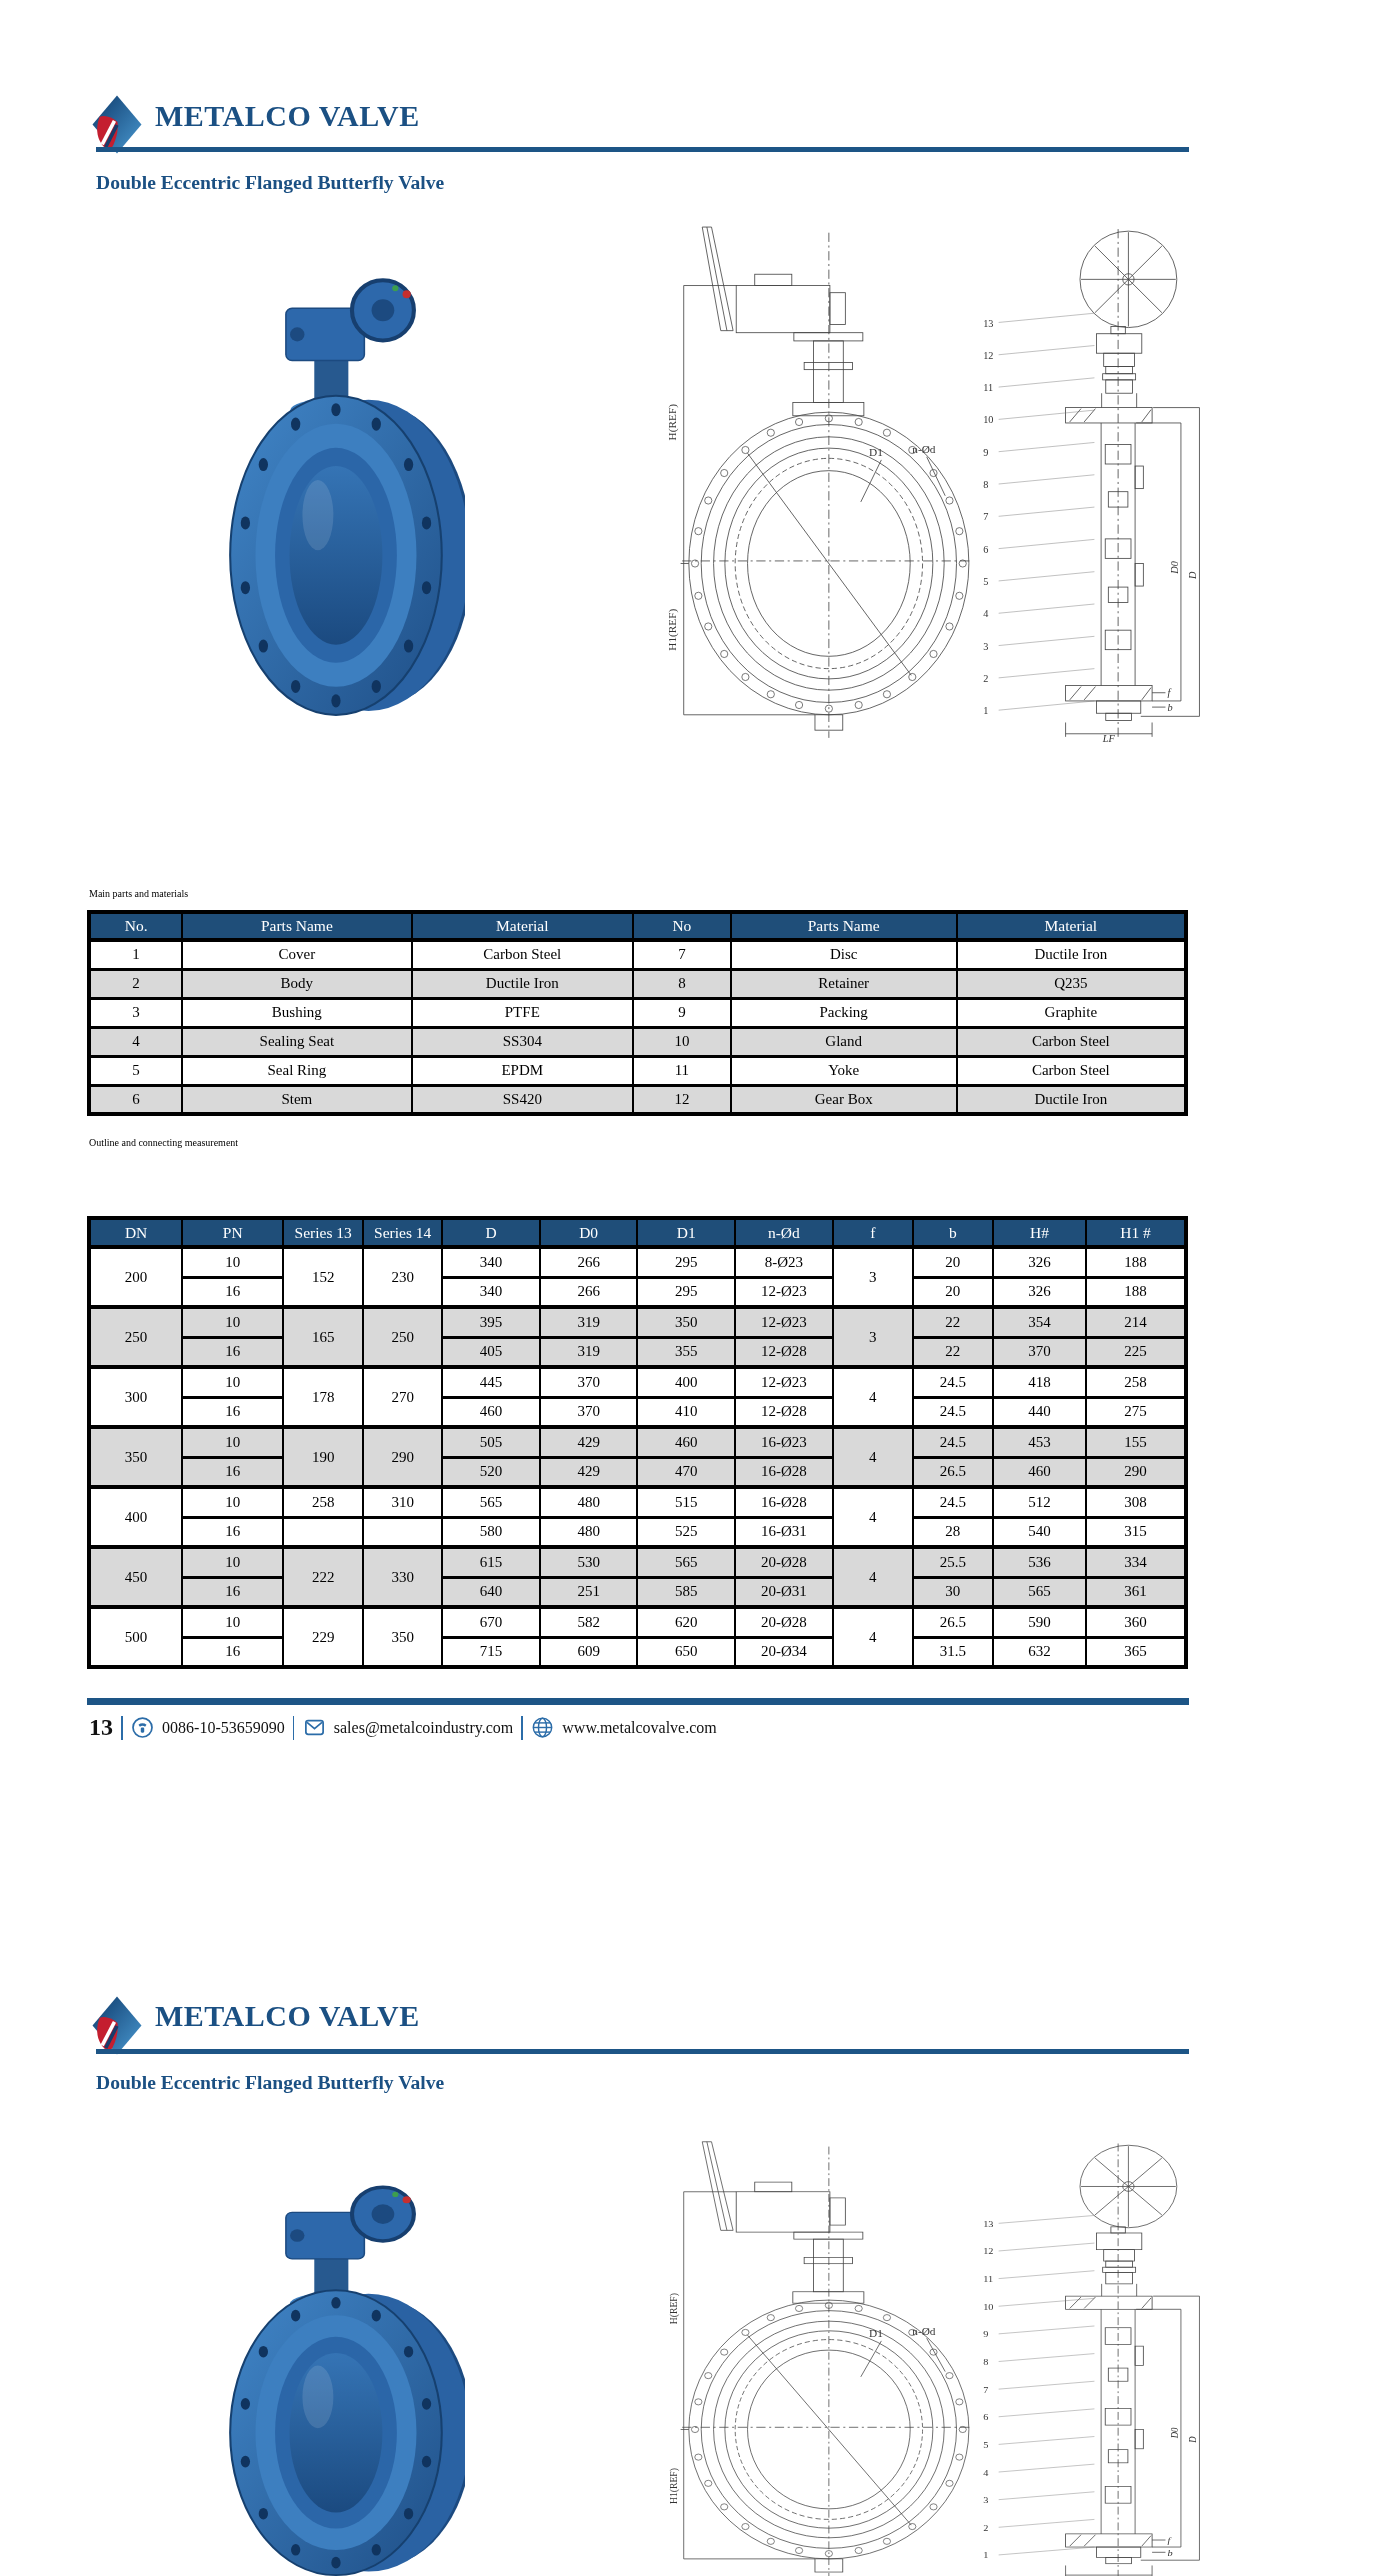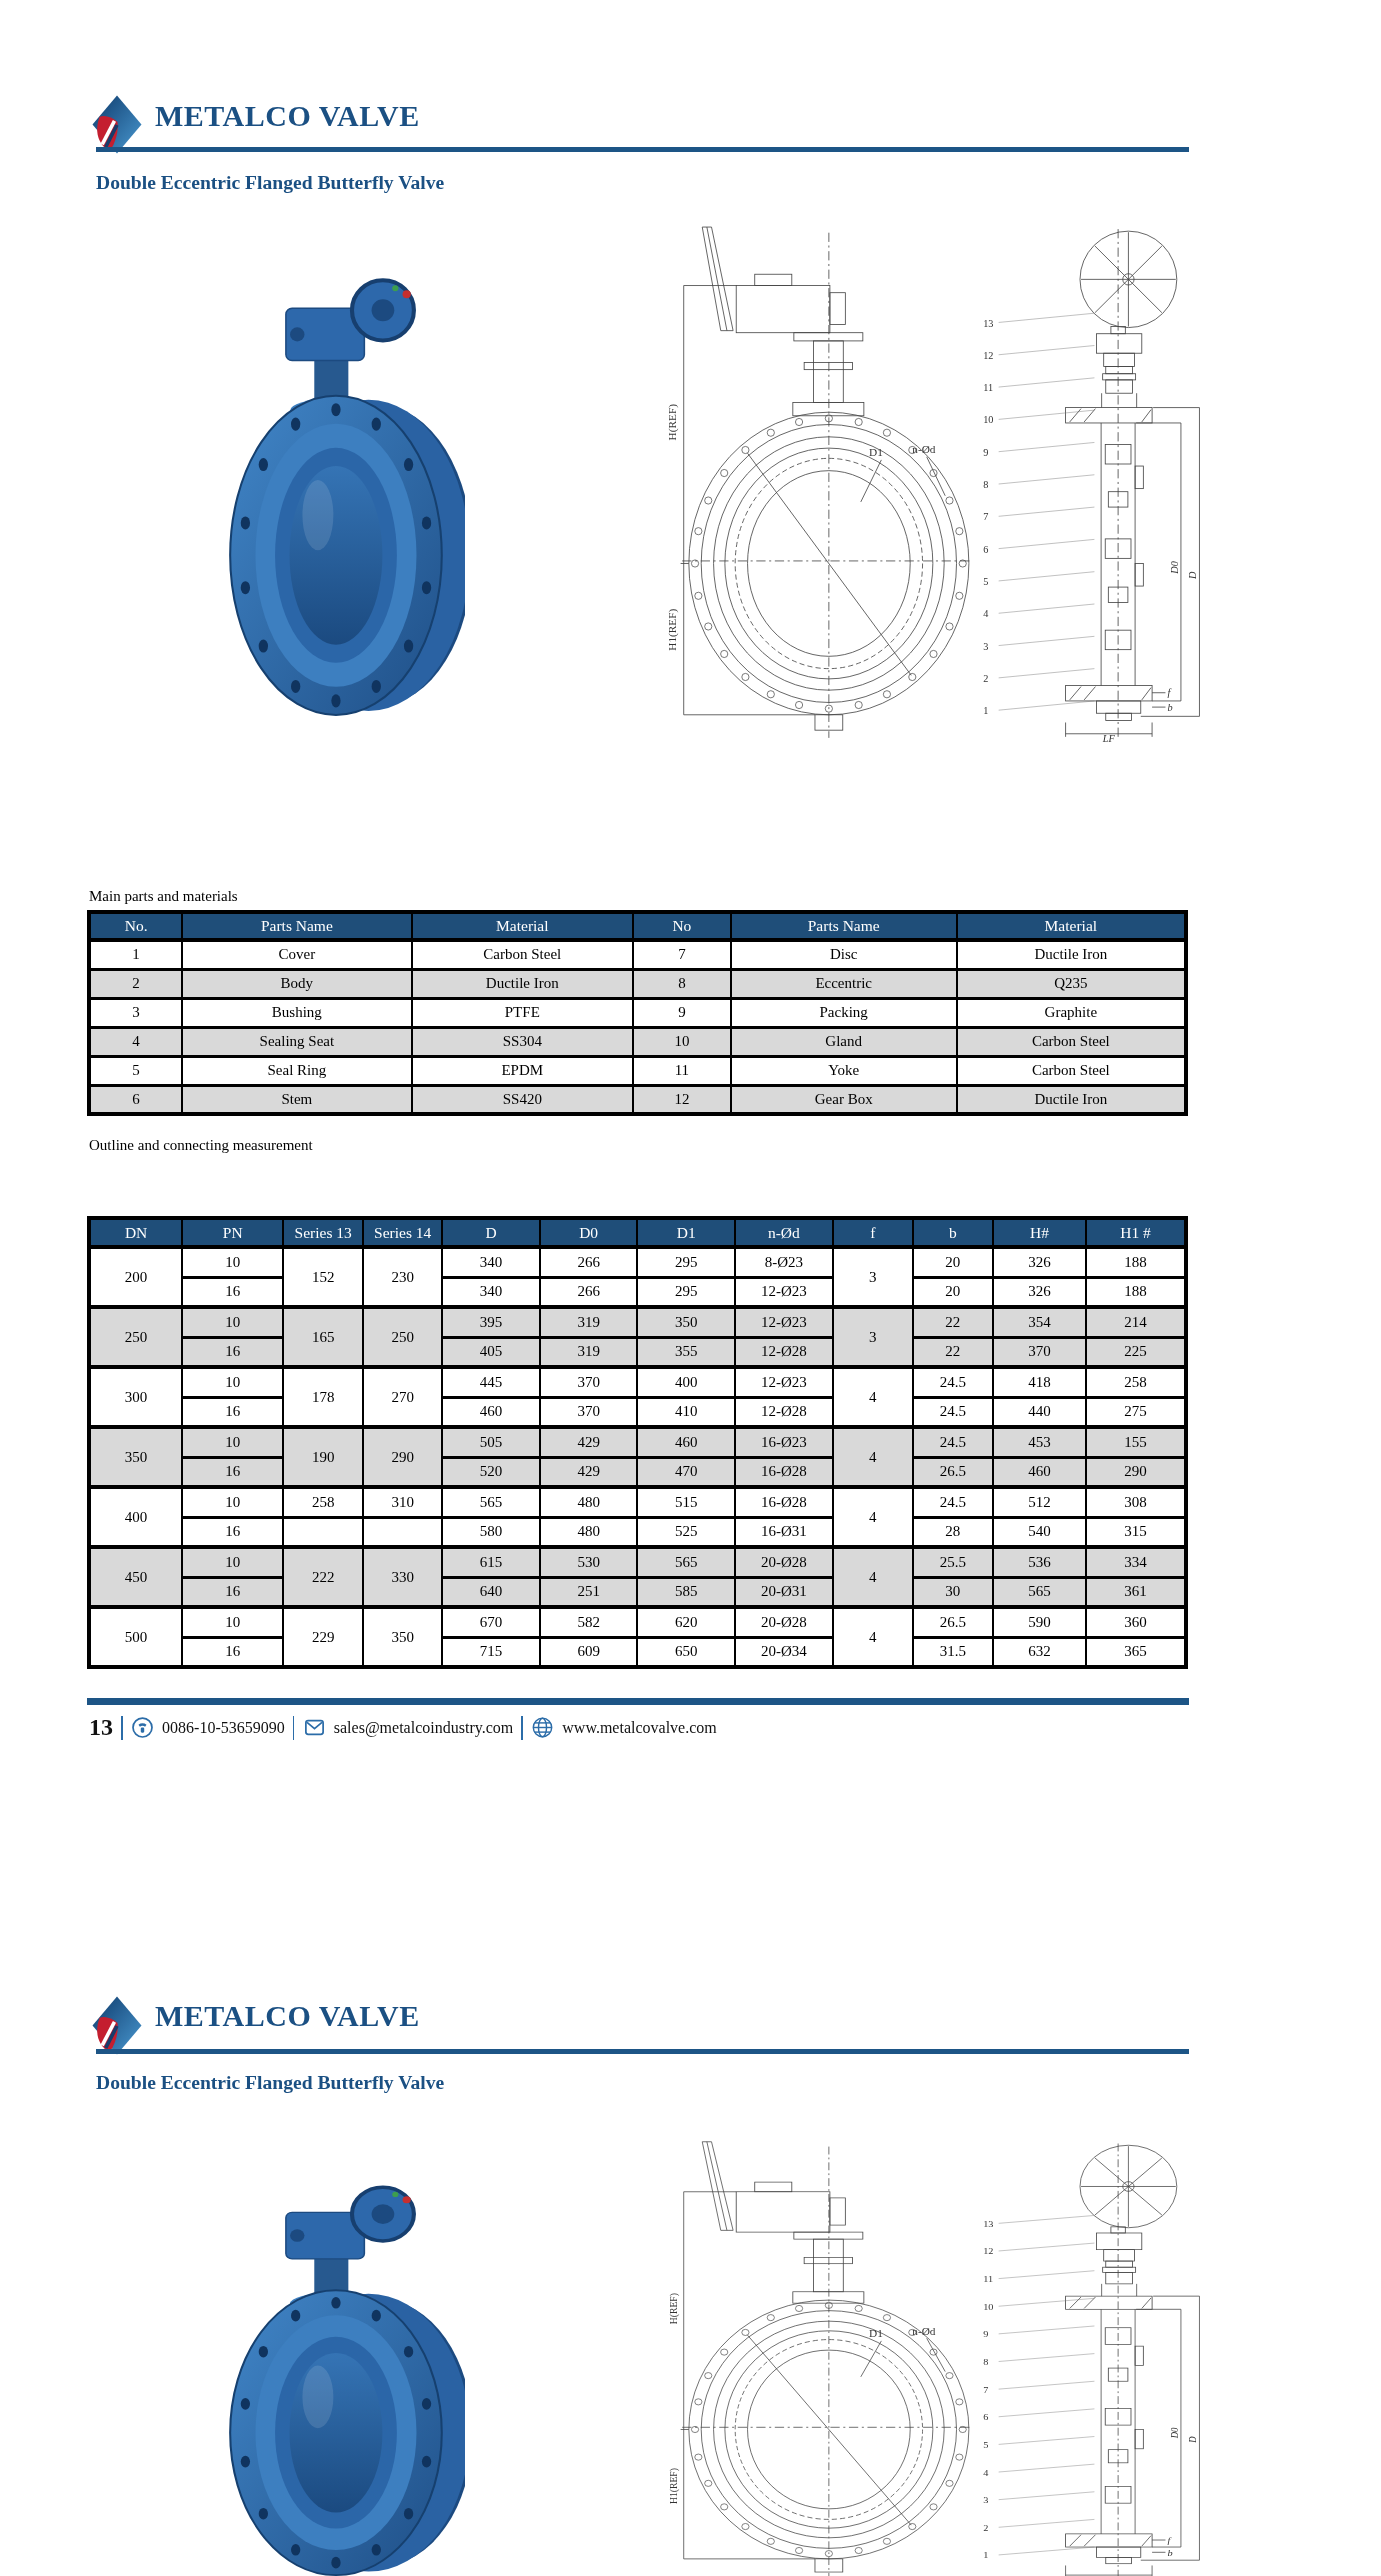--- a/index.html
+++ b/index.html
@@ -29,21 +29,21 @@
   thead th { background:#1f4e79; color:#fff; font-size:15.5px; border-bottom-width:4.6px; }
   td { font-size:15px; }
   tr.gray td { background:#d9d9d9; }
   td.grp-end, tr.grp-end > td { border-bottom-width:4.6px; }
   .std { top:770px; } .std tr { height:29px; }
   .p1 .parts { top:910px;border-radius:9px; }
   .parts thead tr { height:28px; } .parts tbody tr { height:29px; }
   .p1 .outline { top:1216px; }
   .outline thead tr { height:29px;font-family:Liberation Serif, serif; }
   .p1 .outline tbody tr { height:30px; }
-  .caption { position:absolute; left:89px; font-size:15px; color:#000; }
+  .caption { position:absolute; left:89px; font-size:10px; color:#000; }
   .p1 .cap-parts { top:888px; } .p1 .cap-outline { top:1137px; }
   .bar { position:absolute; left:87px; width:1102px; height:6.7px; background:#1d5586; }
   .p1 .bar { top:1698px; }
   .footer { position:absolute; left:89px; display:flex; align-items:center; gap:8.2px; font-size:16px; color:#111; }
   .p1 .footer { top:1714px; }
   .pnum { font-size:24px; font-weight:bold; }
   .sep { width:1.5px; height:24px; background:#2b6ca8; }
   .ficon { width:23px; height:23px; }
   .contact { white-space:nowrap; }
   .hiddefs { position:absolute; width:0; height:0; overflow:hidden; }
@@ -325,21 +325,21 @@
           <td>Carbon Steel</td>
           <td>7</td>
           <td>Disc</td>
           <td>Ductile Iron</td>
         </tr>
         <tr class="gray">
           <td>2</td>
           <td>Body</td>
           <td>Ductile Iron</td>
           <td>8</td>
-          <td>Eccentric</td>
+          <td>Retainer</td>
           <td>Q235</td>
         </tr>
         <tr>
           <td>3</td>
           <td>Bushing</td>
           <td>PTFE</td>
           <td>9</td>
           <td>Packing</td>
           <td>Graphite</td>
         </tr>

